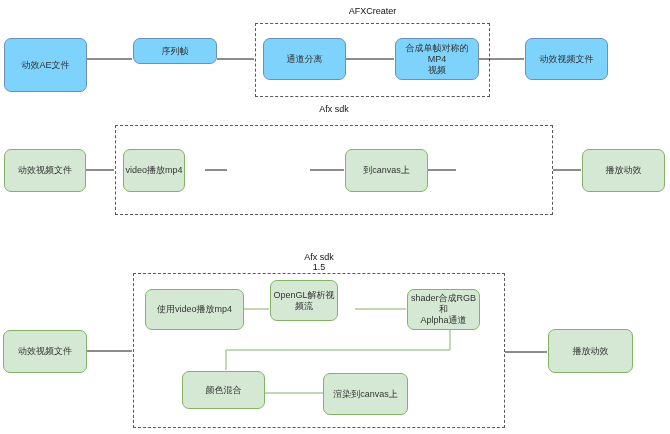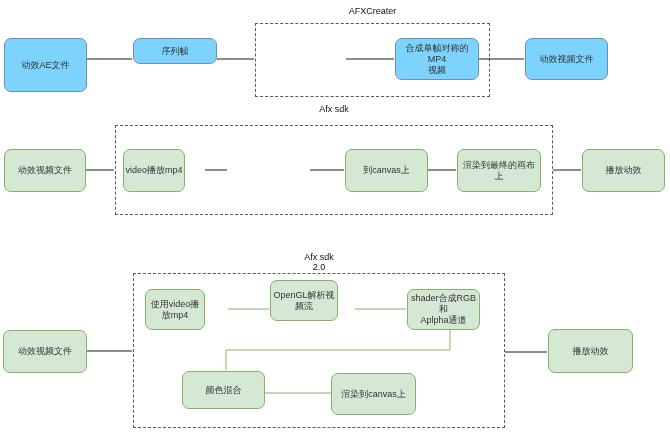--- a/index.html
+++ b/index.html
@@ -86,37 +86,37 @@
     <path class="eg" d="M265,393 H336" marker-end="url(#ag)"></path>
     <path class="eb" d="M505,352 H547" marker-end="url(#ab)"></path>
   </svg>
 
   <div class="gtitle" style="left:255px;top:6px;width:235px">AFXCreater</div>
   <div class="gtitle" style="left:234px;top:104px;width:200px">
     <div>Afx sdk</div>
   </div>
   <div class="gtitle" style="left:219px;top:252px;width:200px">
     <div>Afx sdk</div>
-    <div>2.0</div>
+    <div>1.5</div>
   </div>
 
   <div class="node blue" style="left:4px;top:38px;width:83px;height:54px">动效AE文件</div>
   <div class="node blue" style="left:133px;top:38px;width:84px;height:26px">序列帧</div>
+  <div class="node blue" style="left:263px;top:38px;width:83px;height:42px">通道分离</div>
   <div class="node blue" style="left:395px;top:38px;width:84px;height:42px">合成单帧对称的MP4
 视频</div>
   <div class="node blue" style="left:525px;top:38px;width:83px;height:42px">动效视频文件</div>
 
   <div class="node green" style="left:4px;top:149px;width:82px;height:43px">动效视频文件</div>
   <div class="node green" style="left:123px;top:149px;width:62px;height:43px">video播放mp4</div>
   <div class="node green" style="left:345px;top:149px;width:83px;height:43px">到canvas上</div>
-  <div class="node green" style="left:457px;top:149px;width:84px;height:43px">渲染到最终的画布上</div>
   <div class="node green" style="left:582px;top:149px;width:83px;height:43px">播放动效</div>
 
   <div class="node green" style="left:3px;top:330px;width:84px;height:43px">动效视频文件</div>
-  <div class="node green" style="left:145px;top:289px;width:60px;height:41px">使用video播放mp4</div>
+  <div class="node green" style="left:145px;top:289px;width:99px;height:41px">使用video播放mp4</div>
   <div class="node green" style="left:270px;top:280px;width:68px;height:41px">OpenGL解析视频流</div>
   <div class="node green" style="left:407px;top:289px;width:73px;height:41px">shader合成RGB和
 Aplpha通道</div>
   <div class="node green" style="left:182px;top:371px;width:83px;height:38px">颜色混合</div>
-  <div class="node green" style="left:331px;top:373px;width:85px;height:42px">渲染到canvas上</div>
+  <div class="node green" style="left:323px;top:373px;width:85px;height:42px">渲染到canvas上</div>
   <div class="node green" style="left:548px;top:329px;width:85px;height:44px">播放动效</div>
 
 </div>
 
 </body></html>

